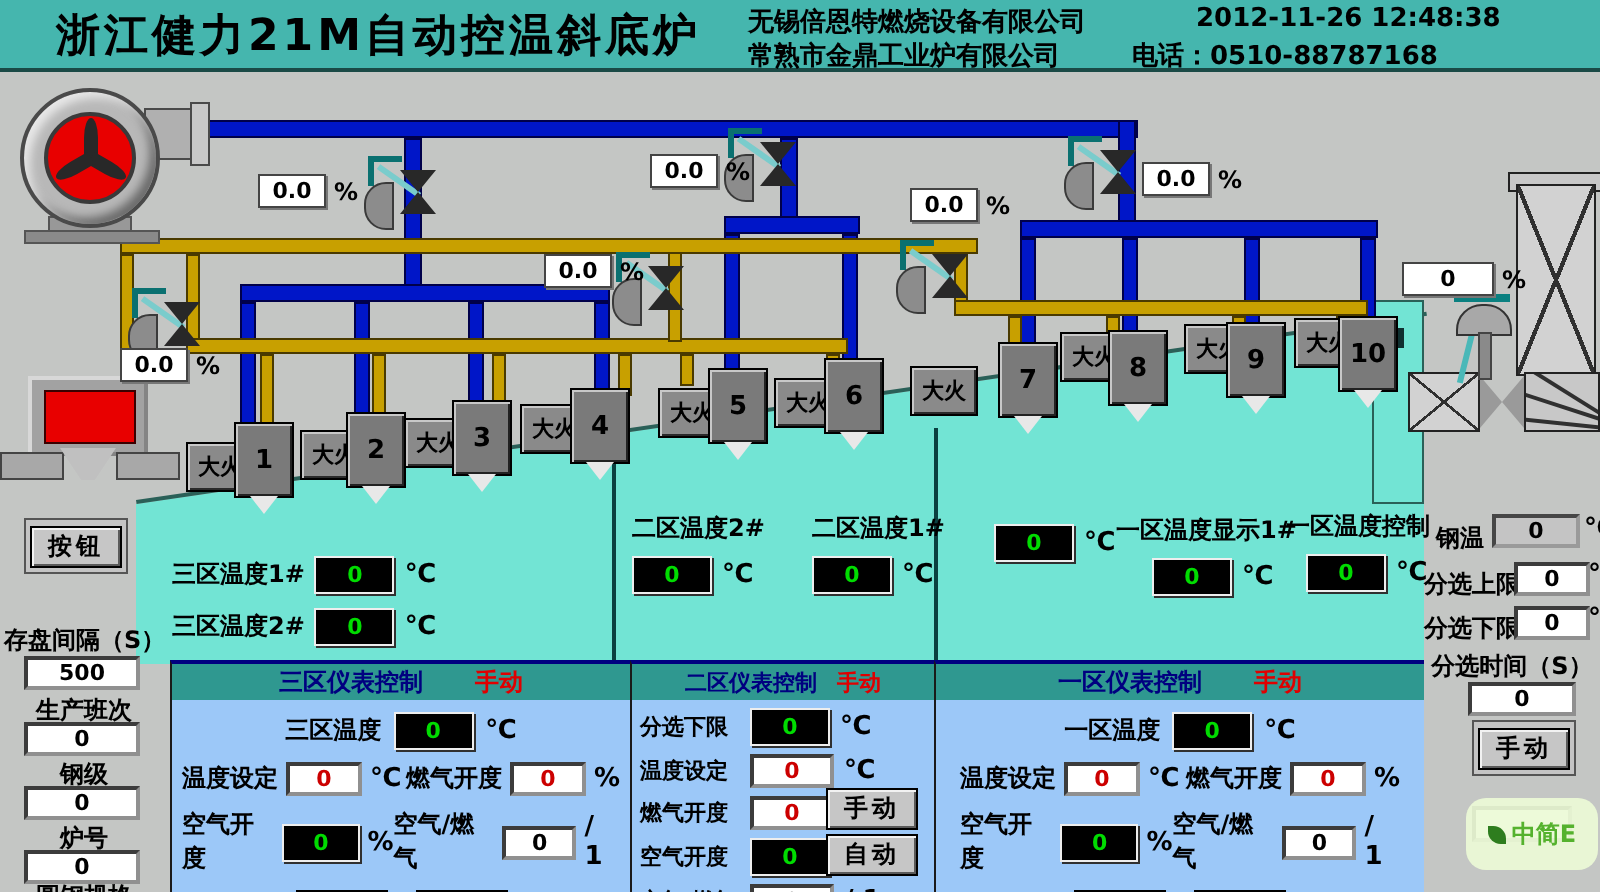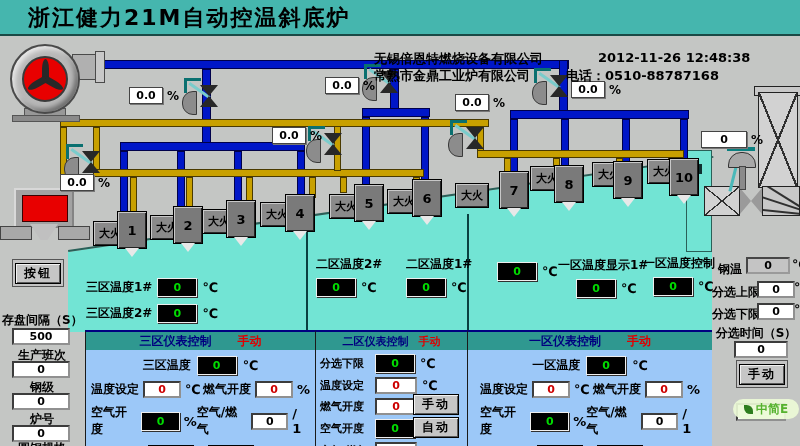--- a/index.html
+++ b/index.html
@@ -2,21 +2,21 @@
 <html><head>
 <meta charset="utf-8">
 <style>
   html,body{margin:0;padding:0;background:#888;}
   #screen{position:relative;width:800px;height:446px;background:#C4C6C4;overflow:hidden;
           font-family:"DejaVu Sans","Liberation Sans",sans-serif;color:#000;}
   
   .titlebar{position:absolute;left:0;top:0;width:800px;height:36px;background:#45B6AE;
             border-bottom:2px solid #1A4A46;box-sizing:border-box;z-index:9;}
   .maintitle{position:absolute;left:28px;top:3px;font-size:22px;font-weight:bold;letter-spacing:2px;}
-  .hdr-sm{position:absolute;font-size:13px;font-weight:bold;white-space:nowrap;margin-top:48px;}
+  .hdr-sm{position:absolute;font-size:13px;font-weight:bold;white-space:nowrap;}
   
   .pb{position:absolute;background:#0016C8;border:1px solid #00004A;box-sizing:border-box;z-index:3;}
   .py{position:absolute;background:#C8A000;border:1px solid #4A3A00;box-sizing:border-box;z-index:3;}
   
   .tealpoly{position:absolute;left:68px;top:158px;width:644px;height:174px;background:#72E4D4;
             clip-path:polygon(0% 54%,100% 0%,100% 100%,0% 100%);z-index:1;}
   .slope-edge{position:absolute;left:68px;top:250px;width:652px;height:2px;background:#2A6058;
               transform:rotate(-8.3deg);transform-origin:left top;z-index:2;}
   .tealwall{position:absolute;left:686px;top:150px;width:24px;height:100px;background:#72E4D4;
             border:1px solid #2A6058;z-index:2;}
@@ -106,21 +106,21 @@
   .dampL{position:absolute;left:740px;top:188px;width:0;height:0;border-top:13px solid transparent;
          border-bottom:13px solid transparent;border-left:11px solid #9A9A9A;z-index:5;}
   .dampR{position:absolute;left:751px;top:188px;width:0;height:0;border-top:13px solid transparent;
          border-bottom:13px solid transparent;border-right:11px solid #9A9A9A;z-index:5;}
   .mushcap{position:absolute;left:728px;top:152px;width:26px;height:14px;background:#A8A8A8;border:1px solid #333;
            border-radius:13px 13px 0 0;z-index:6;}
   .mushstem{position:absolute;left:739px;top:166px;width:5px;height:22px;background:#8A8A8A;border:1px solid #444;z-index:6;}
   .mushbar{position:absolute;left:727px;top:147px;width:28px;height:4px;background:#0A8080;z-index:6;}
   .mushdiag{position:absolute;left:733px;top:154px;width:3px;height:38px;background:#4AB8B8;transform:rotate(14deg);z-index:5;}
   
-  .wm{position:absolute;left:733px;top:399px;width:66px;height:20px;background:rgba(236,250,214,0.92);
+  .wm{position:absolute;left:733px;top:399px;width:66px;height:36px;background:rgba(236,250,214,0.92);
       border-radius:10px;display:flex;align-items:center;justify-content:center;gap:3px;
       color:#55B22E;font-weight:bold;font-size:12px;z-index:10;}
   .wmleaf{width:9px;height:9px;background:#2E7D1E;border-radius:0 70% 0 70%;display:inline-block;}
   .btnframe{position:absolute;border:1px solid #555;padding:2px;background:#C4C4C4;z-index:9;}
 </style>
 </head>
 <body>
 
 <div id="screen">
 

